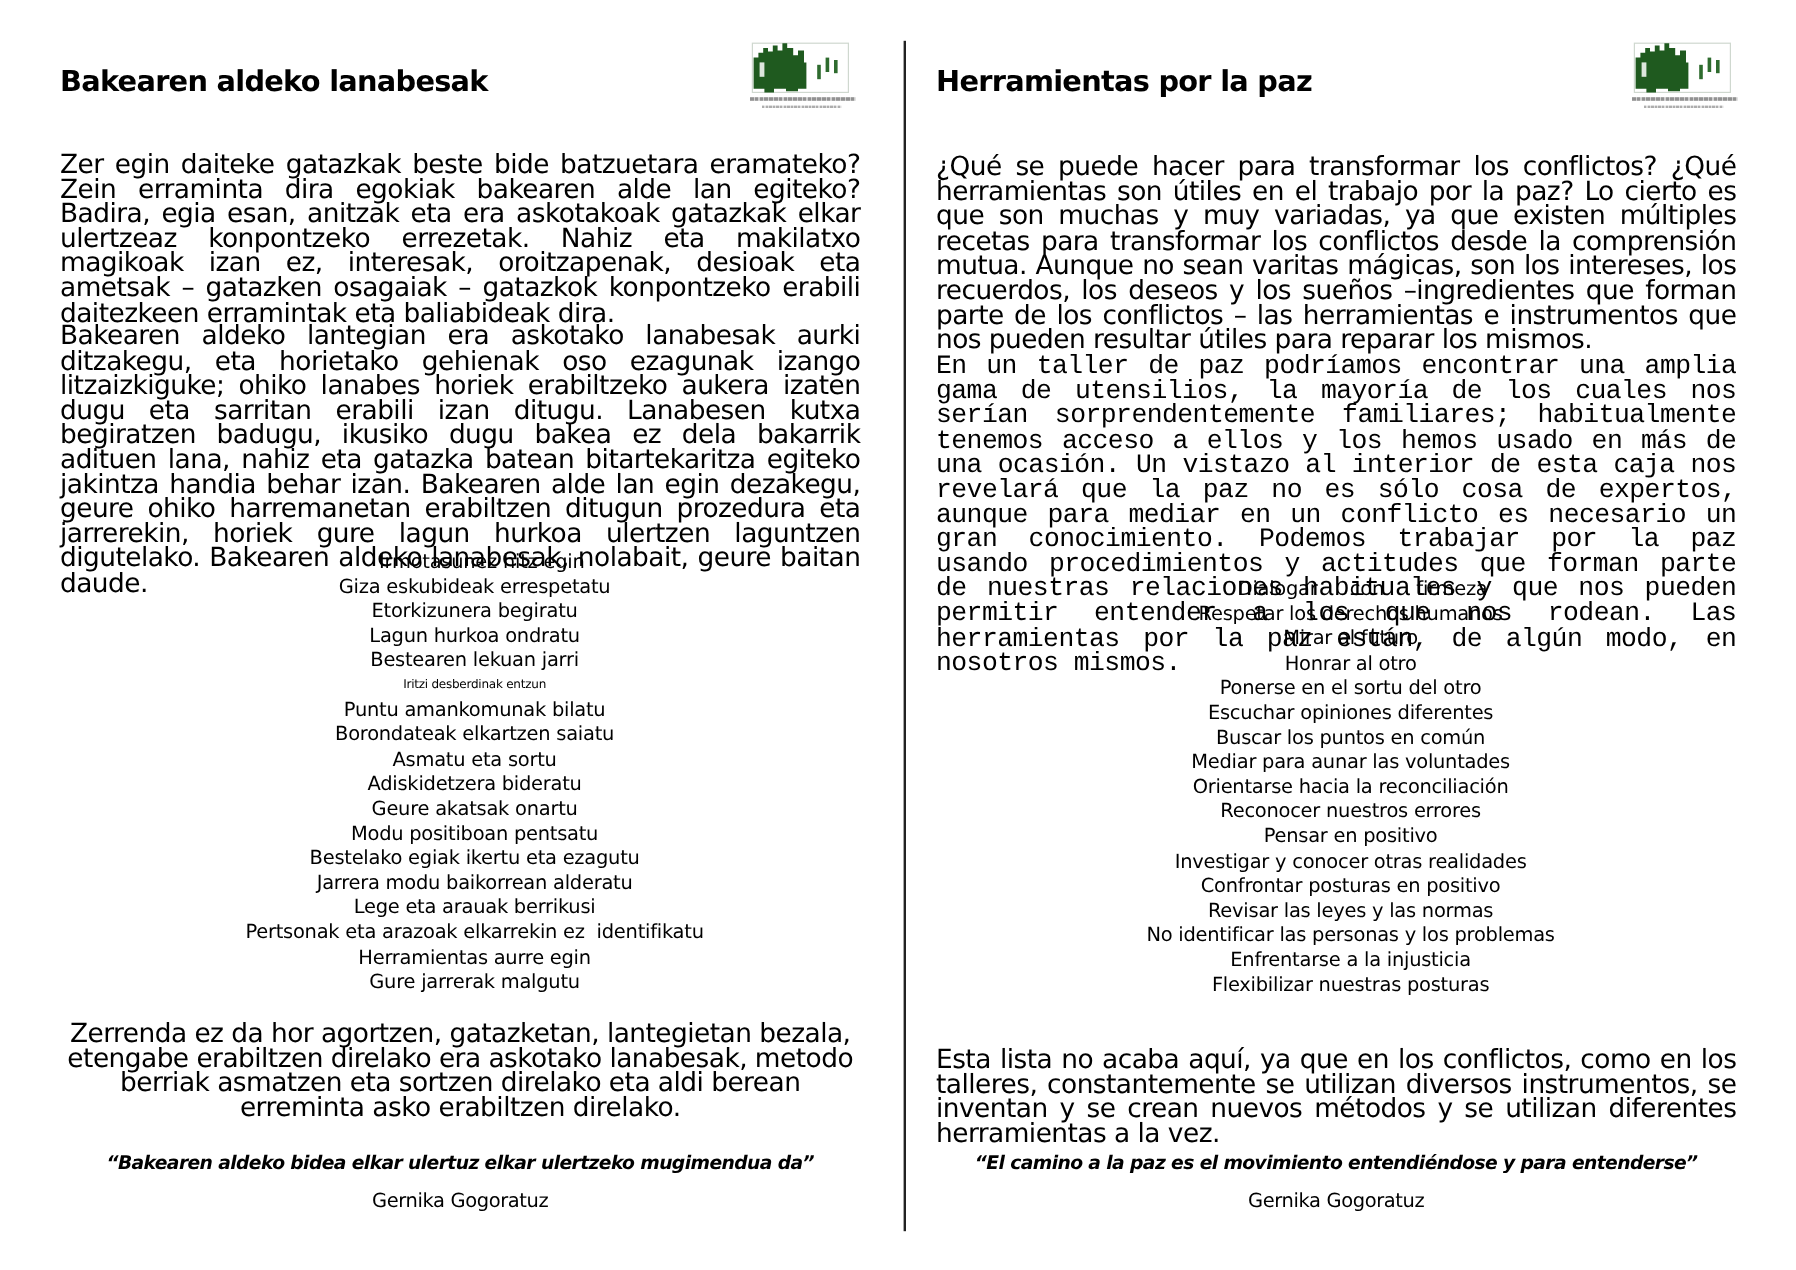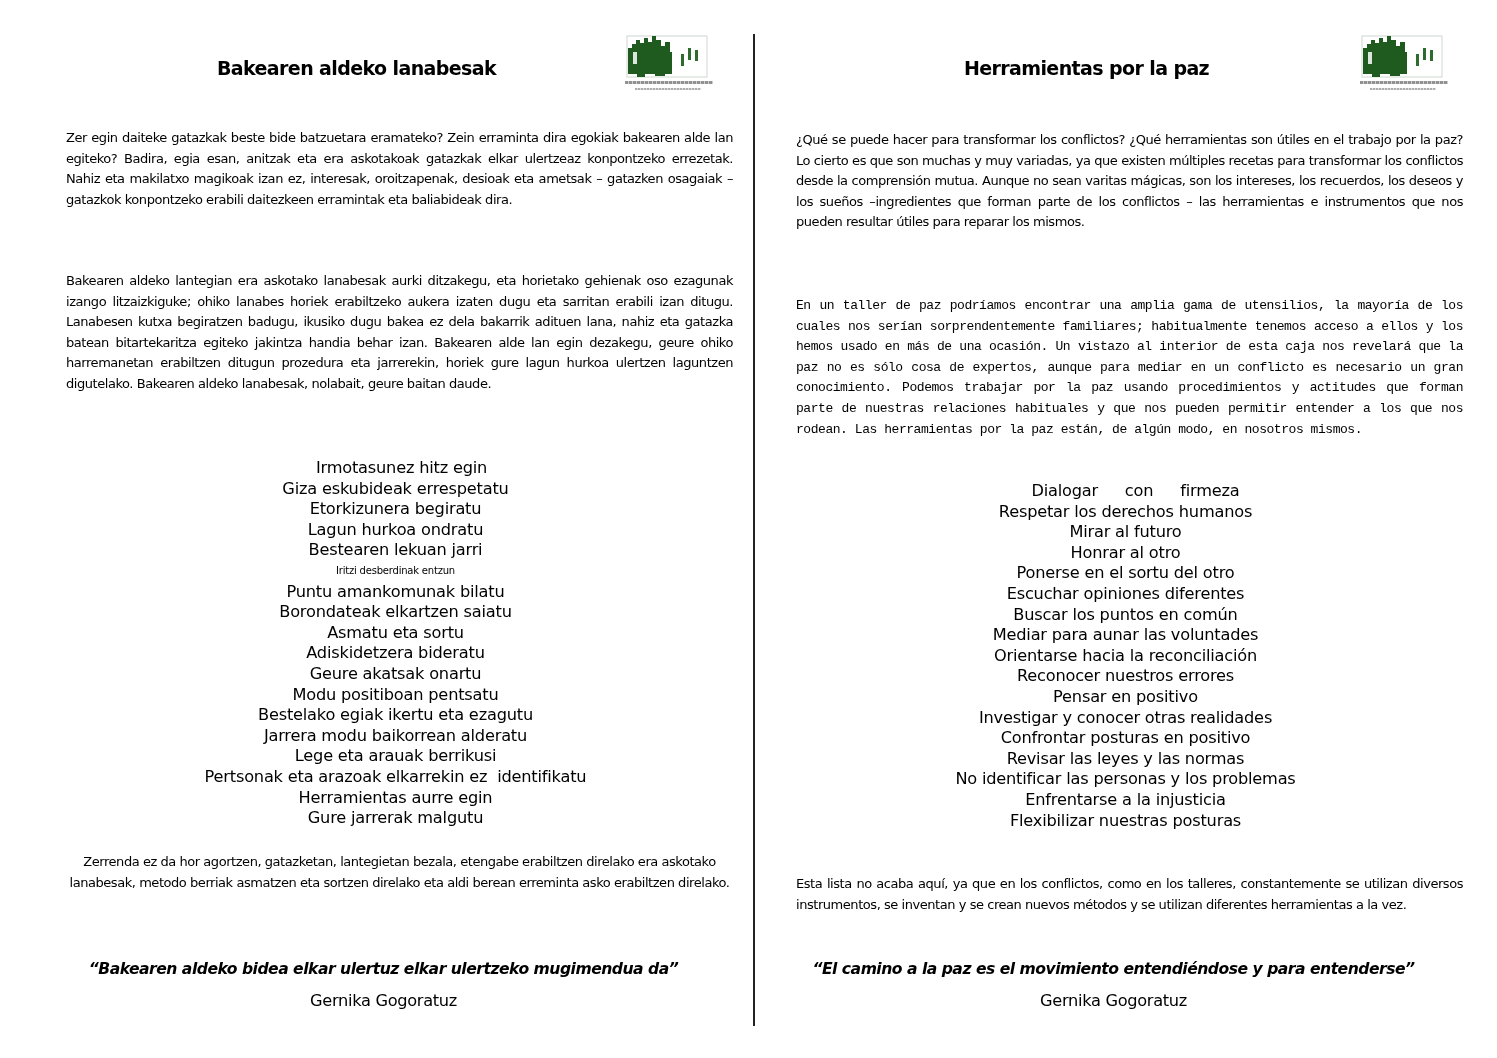--- a/index.html
+++ b/index.html
@@ -1,28 +1,28 @@
 <!DOCTYPE html>
 <html><head>
 <meta charset="utf-8">
 <style>
   html, body { margin:0; padding:0; background:#ffffff; }
   body { width:1497px; height:1058px; position:relative; overflow:hidden;
          font-family:"DejaVu Sans", sans-serif; color:#000; }
   .page { position:absolute; top:0; }
   .page-left { left:50px; width:667px; }
   .page-right { left:780px; width:667px; }
-  .title { position:absolute; top:50px; left:0; width:613px; text-align:center;
-           font-weight:bold; font-size:19px; letter-spacing:-0.6px; line-height:36px; }
+  .title { position:absolute; top:50px; left:0; width:613px; text-align:left;
+           font-weight:bold; font-size:24px; letter-spacing:-0.6px; line-height:36px; }
   .logo { position:absolute; top:34px; width:90px; height:70px; }
   .page-left .logo { left:575px; }
   .page-right .logo { left:580px; }
   .logo-caption1 { position:absolute; left:0; top:47px; width:88px; height:3px; background:repeating-linear-gradient(90deg,#6d6d6d 0 3px,#bdbdbd 3px 4px); opacity:.75; }
   .logo-caption2 { position:absolute; left:10px; top:54px; width:66px; height:2px; background:repeating-linear-gradient(90deg,#8a8a8a 0 2px,#d0d0d0 2px 3px); opacity:.7; }
-  .body-text { position:absolute; left:16px; width:667px; font-size:13px; line-height:20.6px;
+  .body-text { position:absolute; left:0; width:667px; font-size:22px; line-height:20.6px;
                text-align:justify; letter-spacing:-0.45px; }
   .body-text p { margin:0; }
   .list { position:absolute; left:12px; width:667px; text-align:center; 
           font-size:16.2px; line-height:20.6px; letter-spacing:-0.2px; }
   .list div { white-space:nowrap; }
   .list .small { font-size:10px; }
   .quote { position:absolute; left:0; width:667px; text-align:center; font-weight:bold; font-style:italic;
            font-size:15.6px; line-height:20px; letter-spacing:-0.5px; }
   .author { position:absolute; left:0; width:667px; text-align:center; font-size:16.2px; line-height:20px; letter-spacing:-0.3px;margin-top:12px; }
   .divider { position:absolute; left:753px; top:34px; width:2px; height:992px; background:#222; }

